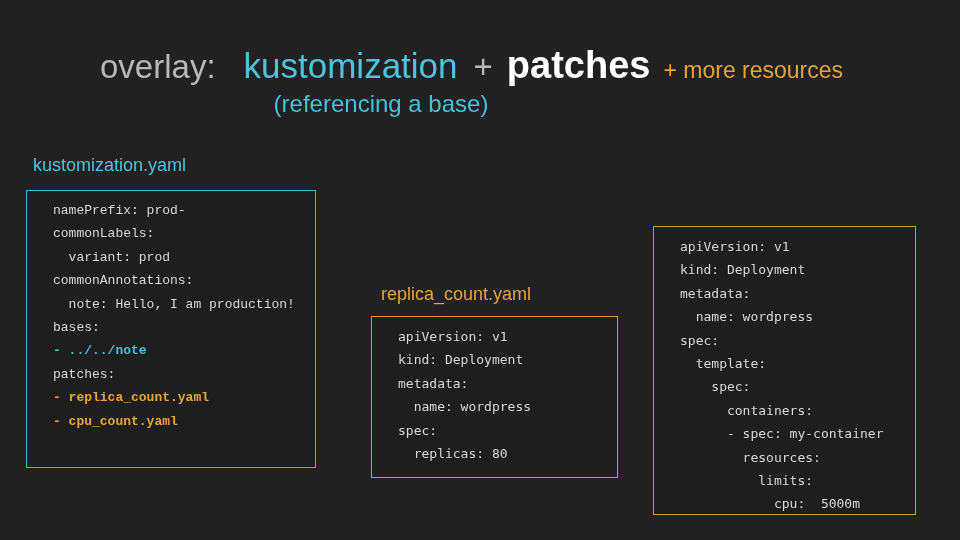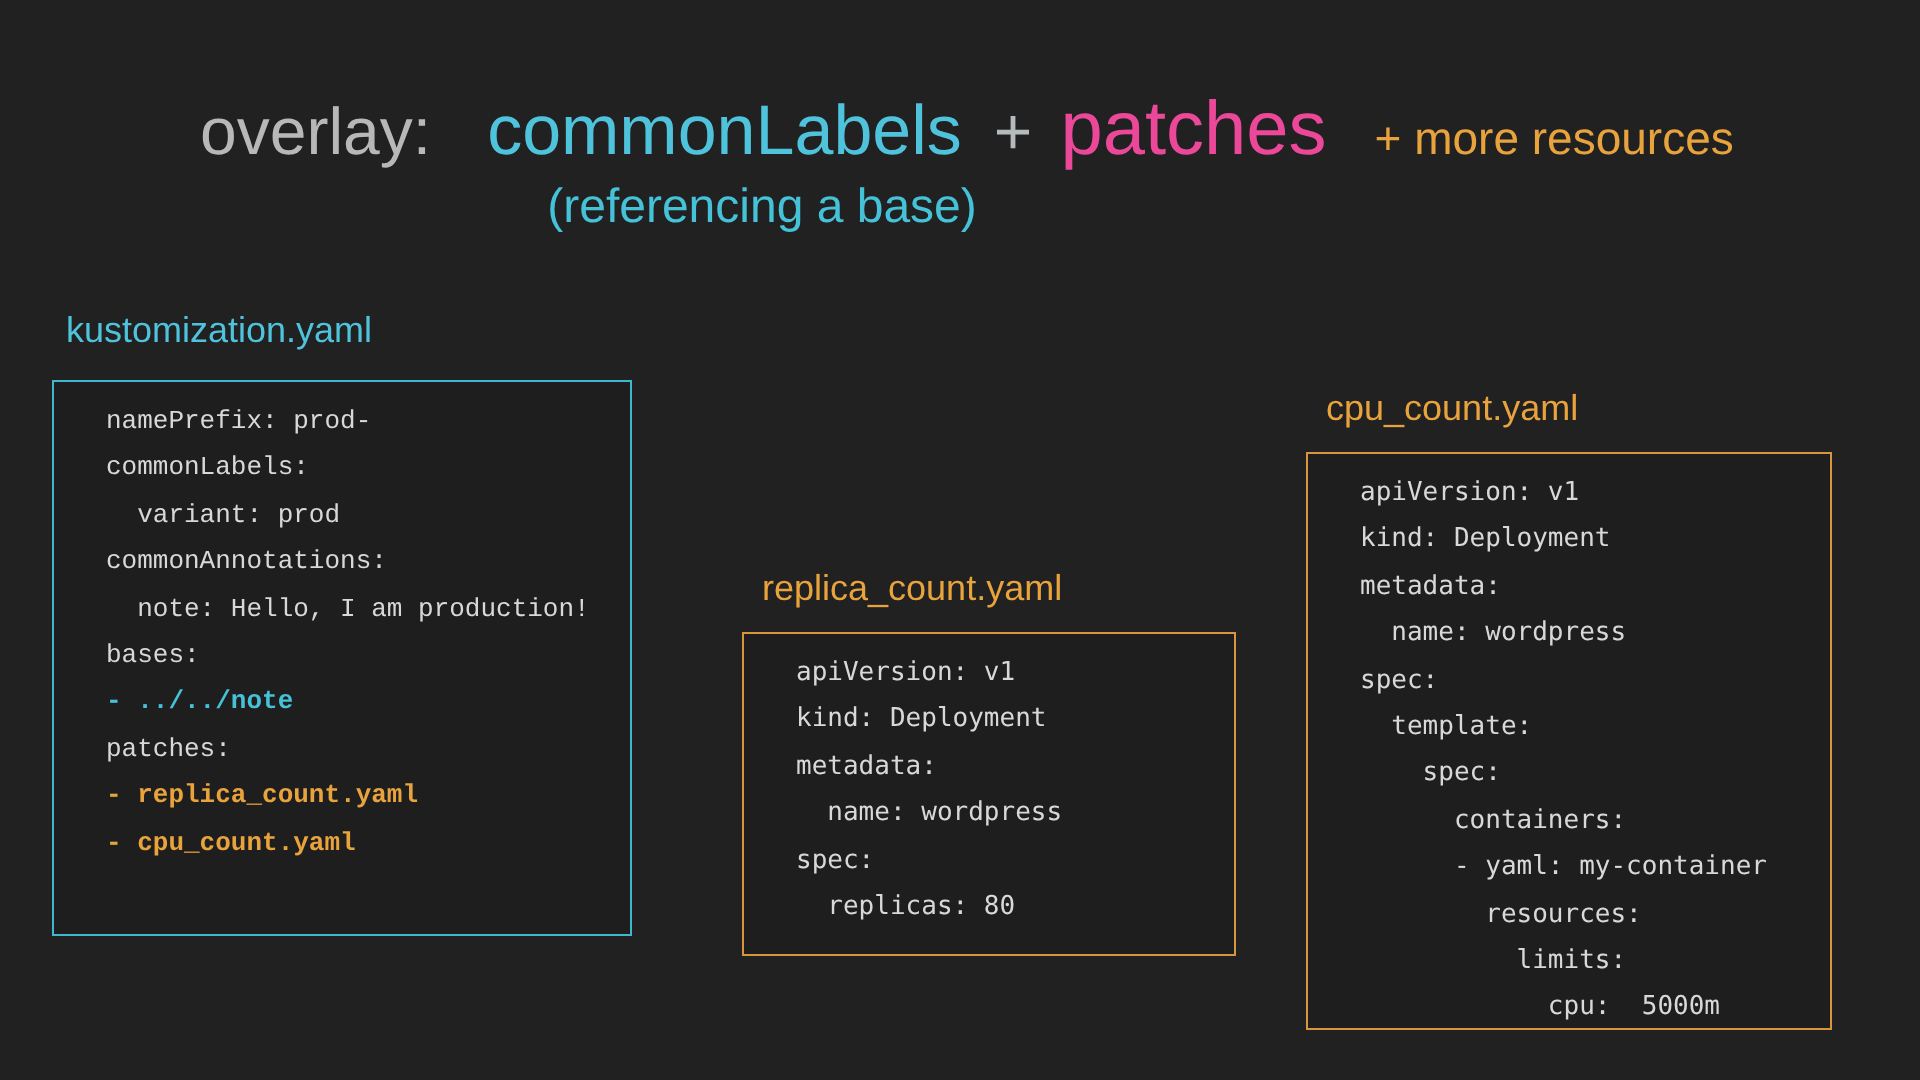--- a/index.html
+++ b/index.html
@@ -34,23 +34,24 @@
     color: #4fc3dc;
     font-size: 35px;
     margin-right: 16px;
   }
   .t-plus {
     color: #b5babd;
     font-size: 33px;
     margin-right: 14px;
   }
   .t-patches {
-    color: #ec4899;
+    color: #ffffff;
     font-size: 38px;
-    margin-right: 24px;
+    margin-right: 13px;
+    font-weight: bold;
   }
   .t-more {
     color: #e8a33d;
     font-size: 23px;
   }
   .subtitle {
     position: absolute;
     left: 265px;
     top: 90px;
     width: 232px;
@@ -94,21 +95,21 @@
   #box-cpu                 { left: 653px; top: 226px; width: 263px; height: 289px; }
   #label-cpu               { left: 663px; top: 194px; }
 </style>
 </head>
 <body>
 
 <div class="slide">
 
   <div class="title-row">
     <span class="t-overlay">overlay:</span>
-    <span class="t-kustomization">commonLabels</span>
+    <span class="t-kustomization">kustomization</span>
     <span class="t-plus">+</span>
     <span class="t-patches">patches</span>
     <span class="t-more">+ more resources</span>
   </div>
   <div class="subtitle">(referencing a base)</div>
 
   <div class="panel-label label-cyan" id="label-kustomization">kustomization.yaml</div>
   <div class="code-box border-cyan" id="box-kustomization">
     <div class="code-line c-default">namePrefix: prod-</div>
     <div class="code-line c-default">commonLabels:</div>
@@ -125,29 +126,28 @@
   <div class="panel-label label-orange" id="label-replica">replica_count.yaml</div>
   <div class="code-box border-orange" id="box-replica">
     <div class="code-line c-default">apiVersion: v1</div>
     <div class="code-line c-default">kind: Deployment</div>
     <div class="code-line c-default">metadata:</div>
     <div class="code-line c-default">  name: wordpress</div>
     <div class="code-line c-default">spec:</div>
     <div class="code-line c-default">  replicas: 80</div>
   </div>
 
-  <div class="panel-label label-orange" id="label-cpu">cpu_count.yaml</div>
   <div class="code-box border-orange" id="box-cpu">
     <div class="code-line c-default">apiVersion: v1</div>
     <div class="code-line c-default">kind: Deployment</div>
     <div class="code-line c-default">metadata:</div>
     <div class="code-line c-default">  name: wordpress</div>
     <div class="code-line c-default">spec:</div>
     <div class="code-line c-default">  template:</div>
     <div class="code-line c-default">    spec:</div>
     <div class="code-line c-default">      containers:</div>
-    <div class="code-line c-default">      - yaml: my-container</div>
+    <div class="code-line c-default">      - spec: my-container</div>
     <div class="code-line c-default">        resources:</div>
     <div class="code-line c-default">          limits:</div>
     <div class="code-line c-default">            cpu:  5000m</div>
   </div>
 
 </div>
 
 </body></html>

